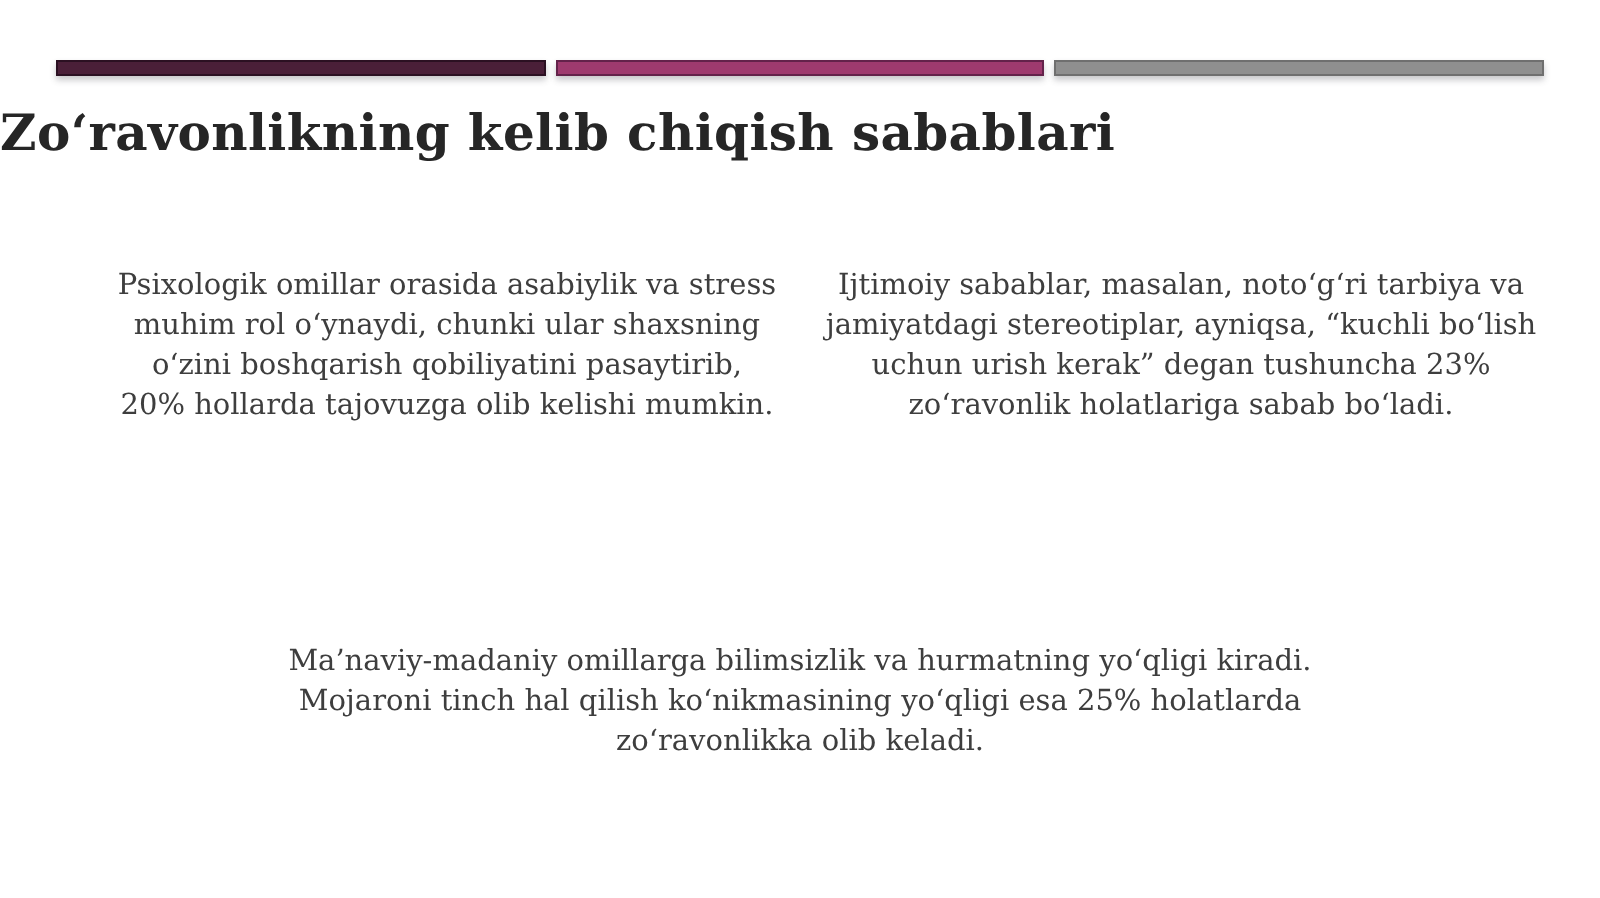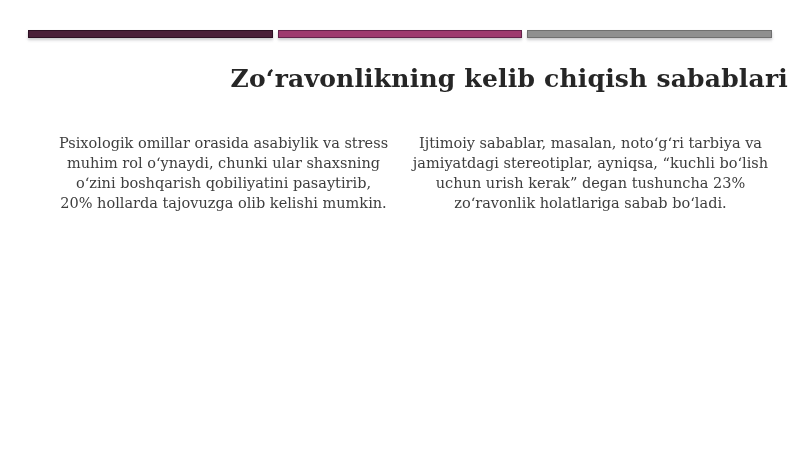--- a/index.html
+++ b/index.html
@@ -23,22 +23,22 @@
     flex: 1;
     height: 6px;
     border: 1px solid #000;
     box-shadow: 0 2px 3px rgba(70, 70, 80, 0.30);
   }
   .title {
     position: absolute;
     top: 52px;
     left: 0;
     right: 0;
-    margin: 12px;
-    text-align: right;
+    margin: 0;
+    text-align: left;
     font-size: 25px;
     font-weight: bold;
     color: #262626;
     letter-spacing: 0.2px;
   }
   .para {
     margin: 0;
     white-space: pre-line;
     text-align: center;
     font-size: 14.5px;
@@ -78,14 +78,17 @@
     <p class="para">Psixologik omillar orasida asabiylik va stress
 muhim rol oʻynaydi, chunki ular shaxsning
 oʻzini boshqarish qobiliyatini pasaytirib,
 20% hollarda tajovuzga olib kelishi mumkin.</p>
     <p class="para">Ijtimoiy sabablar, masalan, notoʻgʻri tarbiya va
 jamiyatdagi stereotiplar, ayniqsa, “kuchli boʻlish
 uchun urish kerak” degan tushuncha 23%
 zoʻravonlik holatlariga sabab boʻladi.</p>
   </div>
 
+  <p class="para footer">Ma’naviy-madaniy omillarga bilimsizlik va hurmatning yoʻqligi kiradi.
+Mojaroni tinch hal qilish koʻnikmasining yoʻqligi esa 25% holatlarda
+zoʻravonlikka olib keladi.</p>
 
 </div>
 
 </body></html>

